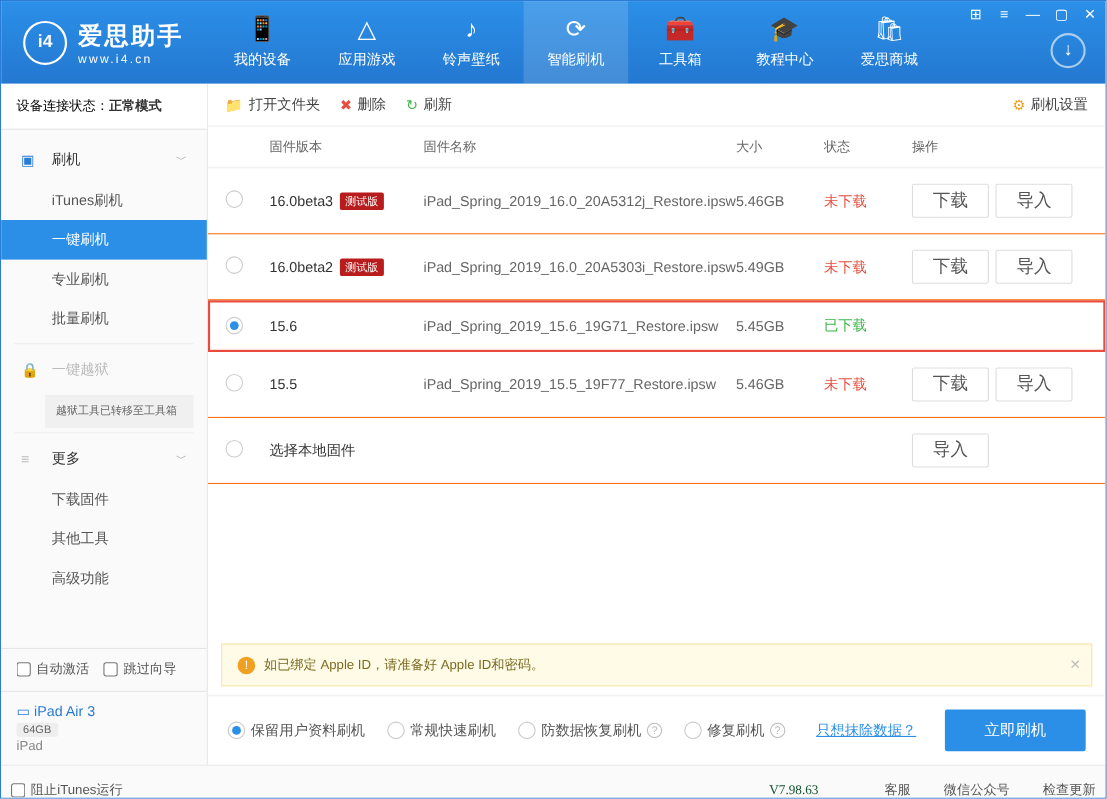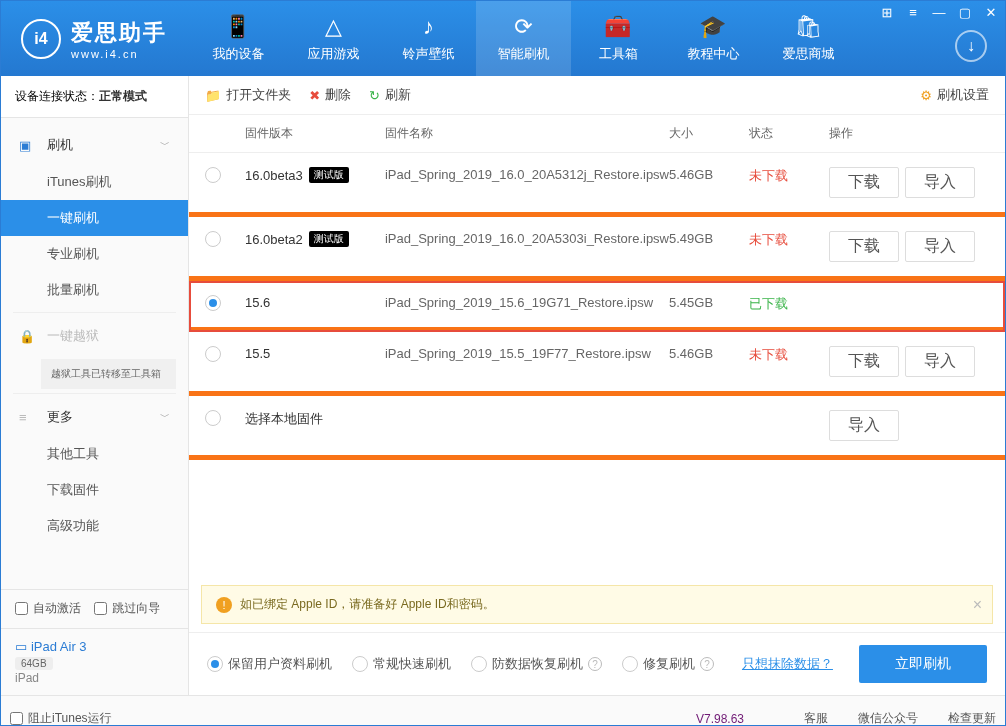--- a/index.html
+++ b/index.html
@@ -50,42 +50,42 @@
 
 .thead { display: flex; padding: 10px 16px; font-size: 12px; color: #666; border-bottom: 1px solid #eee; }
 .col-radio { width: 40px; }
 .col-ver { width: 140px; }
 .col-name { flex: 1; }
 .col-size { width: 80px; text-align: left; }
 .col-status { width: 80px; }
 .col-act { width: 160px; }
 
 .rows { flex: 1; overflow: auto; }
-.row { display: flex; align-items: flex-start; padding: 14px 16px; font-size: 13px; color: #666; border-bottom: 5px solid #f97316; }
+.row { display: flex; align-items: center; padding: 14px 16px; font-size: 13px; color: #666; border-bottom: 1px solid #f97316; }
 .row.selected { outline: 2px solid #e74c3c; outline-offset: -2px; }
 .radio { width: 16px; height: 16px; border: 1px solid #ccc; border-radius: 50%; display: inline-flex; align-items: center; justify-content: center; cursor: pointer; }
 .radio.checked::after { content: ''; width: 8px; height: 8px; background: #2b8fe8; border-radius: 50%; }
 .ver { color: #333; display: flex; align-items: center; gap: 6px; }
-.badge { background: #000000; color: #fff; font-size: 10px; padding: 1px 5px; border-radius: 2px; }
+.badge { background: #b91c1c; color: #fff; font-size: 10px; padding: 1px 5px; border-radius: 2px; }
 .status-no { color: #e74c3c; }
 .status-yes { color: #3bb44a; }
 .btn { border: 1px solid #ddd; background: #fff; padding: 4px 18px; font-size: 16px; cursor: pointer; border-radius: 2px; margin-right: 6px; color: #555; }
 
 .alert { background: #fffbe6; border: 1px solid #f5e6a8; margin: 8px 12px; padding: 10px 14px; font-size: 12px; color: #7a6a20; display: flex; align-items: center; position: relative; }
 .alert-icon { width: 16px; height: 16px; background: #f0a020; color: #fff; border-radius: 50%; display: flex; align-items: center; justify-content: center; font-size: 11px; margin-right: 8px; }
 .alert-close { position: absolute; right: 10px; color: #bbb; cursor: pointer; font-size: 16px; }
 
 .action-bar { display: flex; align-items: center; padding: 12px 18px; gap: 20px; border-top: 1px solid #eee; font-size: 13px; }
 .opt { display: flex; align-items: center; gap: 5px; color: #555; cursor: pointer; }
 .help { width: 14px; height: 14px; border: 1px solid #bbb; border-radius: 50%; color: #bbb; font-size: 10px; display: inline-flex; align-items: center; justify-content: center; }
 .link { color: #2b8fe8; text-decoration: underline; cursor: pointer; margin-left: 8px; }
 .primary-btn { margin-left: auto; background: #2b8fe8; color: #fff; border: none; padding: 10px 36px; font-size: 14px; cursor: pointer; border-radius: 2px; }
 
 .footer { height: 46px; border-top: 1px solid #e5e5e5; display: flex; align-items: center; padding: 0 9px; font-size: 12px; color: #555; background: #fafafa; }
-.footer .ver { margin-left: auto; margin-right: 30px; color: #701a75; }
+.footer .ver { margin-left: auto; margin-right: 30px; color: #14532d; font-family: Liberation Serif, serif; }
 .footer .flink { margin-left: 30px; cursor: pointer; }
 </style>
 </head>
 <body>
 
 <div class="header">
   <div class="logo">
     <div class="logo-icon">i4</div>
     <div>
       <span class="logo-text">爱思助手</span>
@@ -155,22 +155,22 @@
         <span style="color:#bbb">一键越狱</span>
       </div>
       <div class="sb-sub note">越狱工具已转移至工具箱</div>
       <hr class="sb-divider">
       <div class="sb-title">
         <span class="sb-icon grey">≡</span>
         <span>更多</span>
         <span class="chev">﹀</span>
       </div>
       <div id="more-items">
+          <div class="sb-sub">下载固件</div>
           <div class="sb-sub">其他工具</div>
-          <div class="sb-sub">下载固件</div>
           <div class="sb-sub">高级功能</div>
         </div>
     </div>
     <div class="sb-spacer"></div>
     <div class="sb-bottom">
       <label class="chk">
           <input type="checkbox" style="">
           <span>自动激活</span>
         </label>
       &nbsp;&nbsp;

